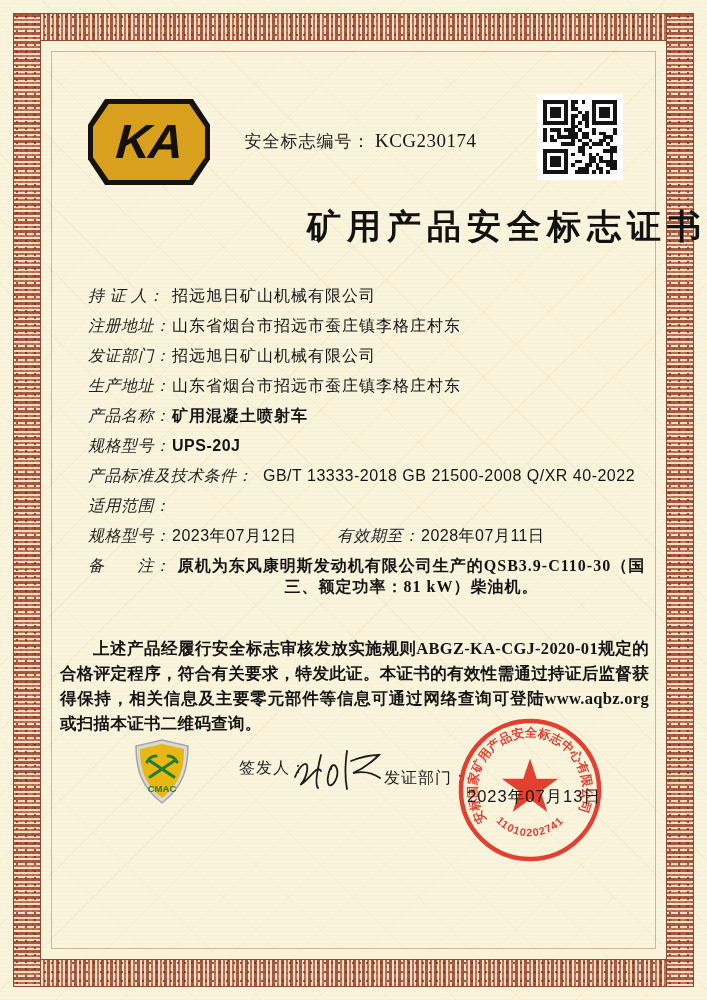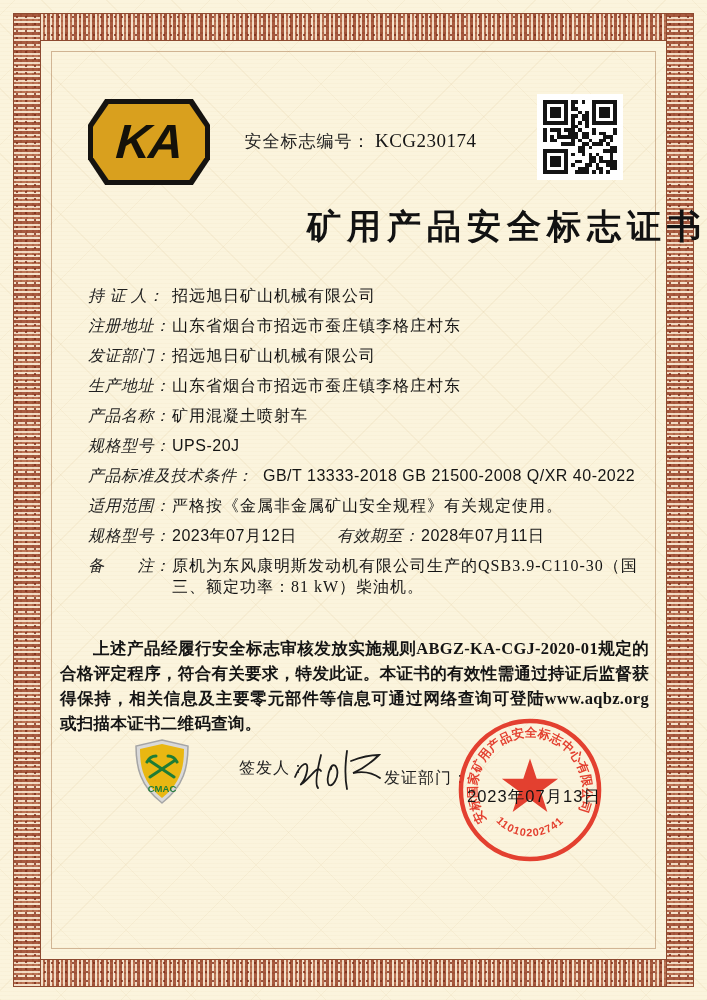--- a/index.html
+++ b/index.html
@@ -52,21 +52,21 @@
   .title{position:absolute; left:0; right:0; top:204px; margin:0; text-align:right;
     font-family:"DejaVu Serif","Liberation Serif",serif; font-weight:700;
     font-size:34px; letter-spacing:6px; color:#121212;}
 
   .rows{position:absolute; left:88px; right:56px; top:285px;}
   .row{display:flex; align-items:flex-start; margin-bottom:9px; font-size:16px; line-height:21px;}
   .lbl{flex:0 0 84px; font-family:"Liberation Sans",sans-serif; color:#1f1f1f; letter-spacing:.5px; white-space:nowrap;font-style:italic;}
   .lbl.auto{flex:0 0 auto; margin-right:10px;}
   .val{font-family:"Liberation Serif",serif; color:#141414; letter-spacing:1px;}
   .val.sans{font-family:"Liberation Sans",sans-serif; letter-spacing:.5px;}
-  .val.bold{font-weight:400;}
+  .val.bold{font-weight:700;text-align:center;}
   .val.issue{flex:0 0 165px;}
   .lbl.second{flex:0 0 84px; margin-left:0;}
   .val.wrap{flex:1;}
 
   .statement{position:absolute; left:60px; right:58px; top:636px; margin:0;
     font-family:"Liberation Serif",serif; font-weight:700; font-size:16.5px;
     line-height:25px; letter-spacing:.3px; text-indent:2em; color:#141414; text-align:justify;}
 
   .cmac{position:absolute; left:133px; top:739px;}
   .footer-label{position:absolute; font-size:16px; color:#1f1f1f; letter-spacing:1px; white-space:nowrap;}
@@ -265,21 +265,20 @@
     <div class="row">
       <span class="lbl">规格型号：</span>
       <span class="val sans bold">UPS-20J</span>
     </div>
     <div class="row">
       <span class="lbl auto">产品标准及技术条件：</span>
       <span class="val sans">GB/T 13333-2018 GB 21500-2008 Q/XR 40-2022</span>
     </div>
     <div class="row">
       <span class="lbl">适用范围：</span>
-      <span class="val">严格按《金属非金属矿山安全规程》有关规定使用。</span>
     </div>
     <div class="row">
       <span class="lbl">规格型号：</span>
       <span class="val sans issue">2023年07月12日</span>
       <span class="lbl second">有效期至：</span>
       <span class="val sans">2028年07月11日</span>
     </div>
     <div class="row">
       <span class="lbl">备　　注：</span>
       <span class="val bold wrap">原机为东风康明斯发动机有限公司生产的QSB3.9-C110-30（国三、额定功率：81 kW）柴油机。</span>

